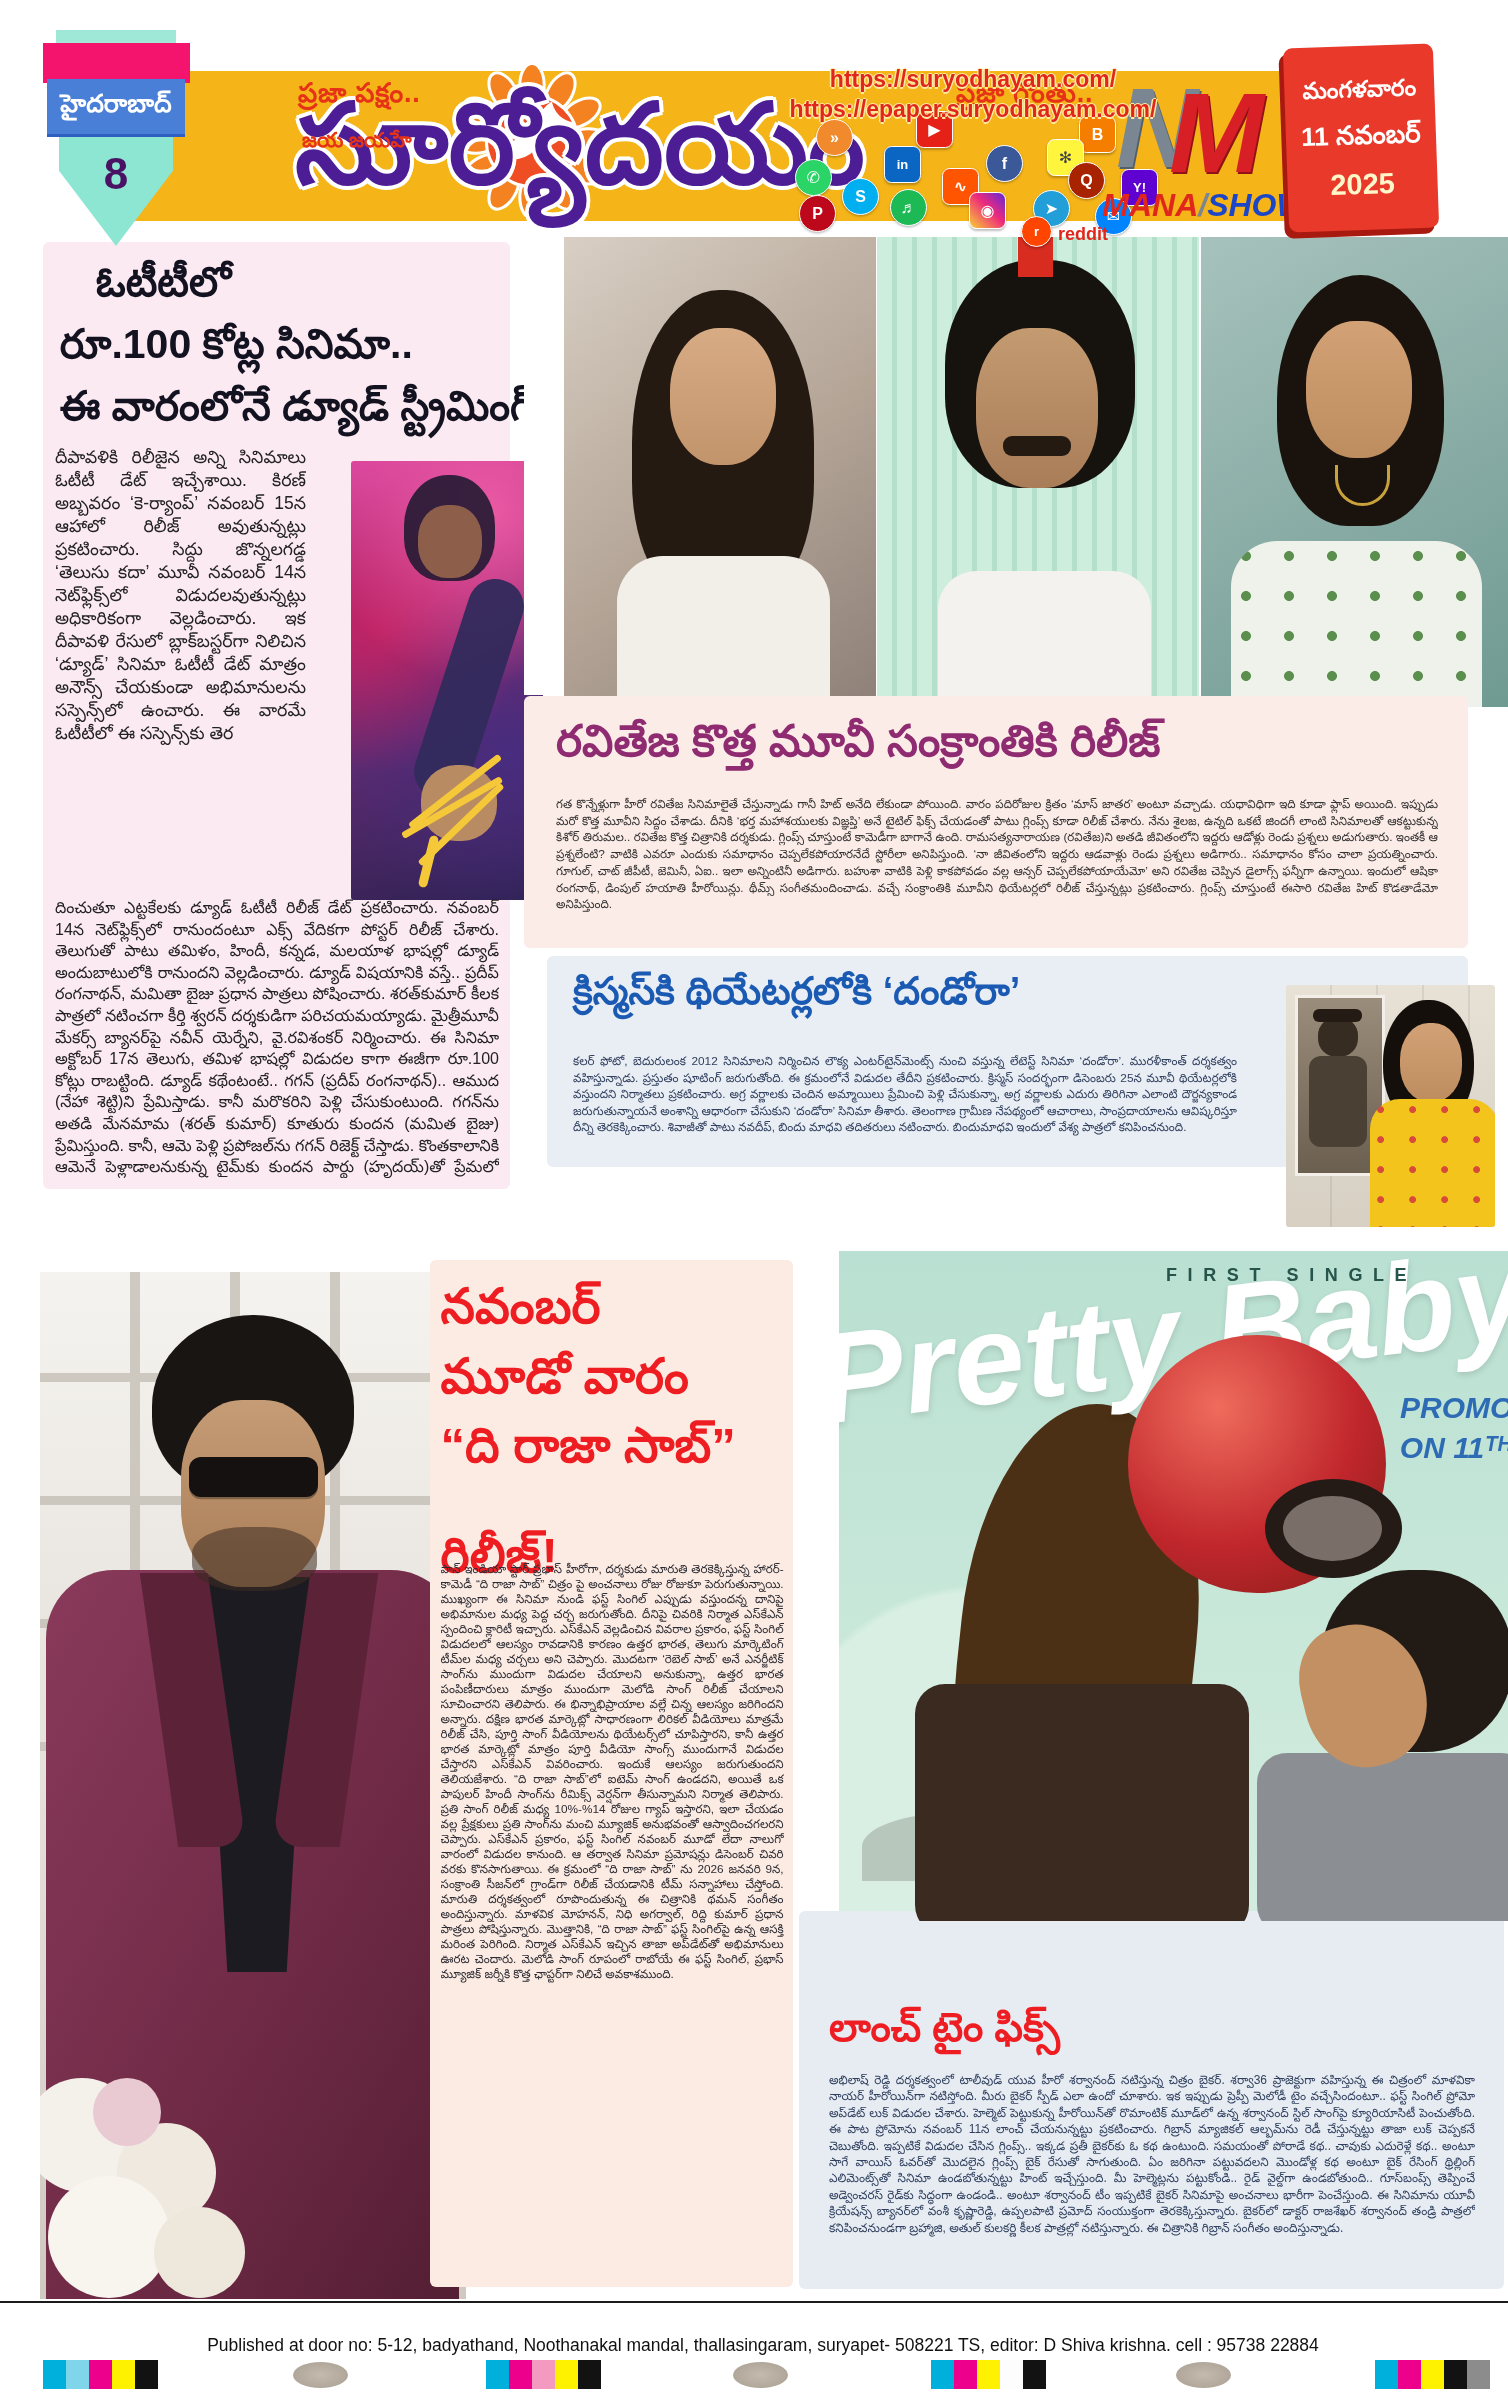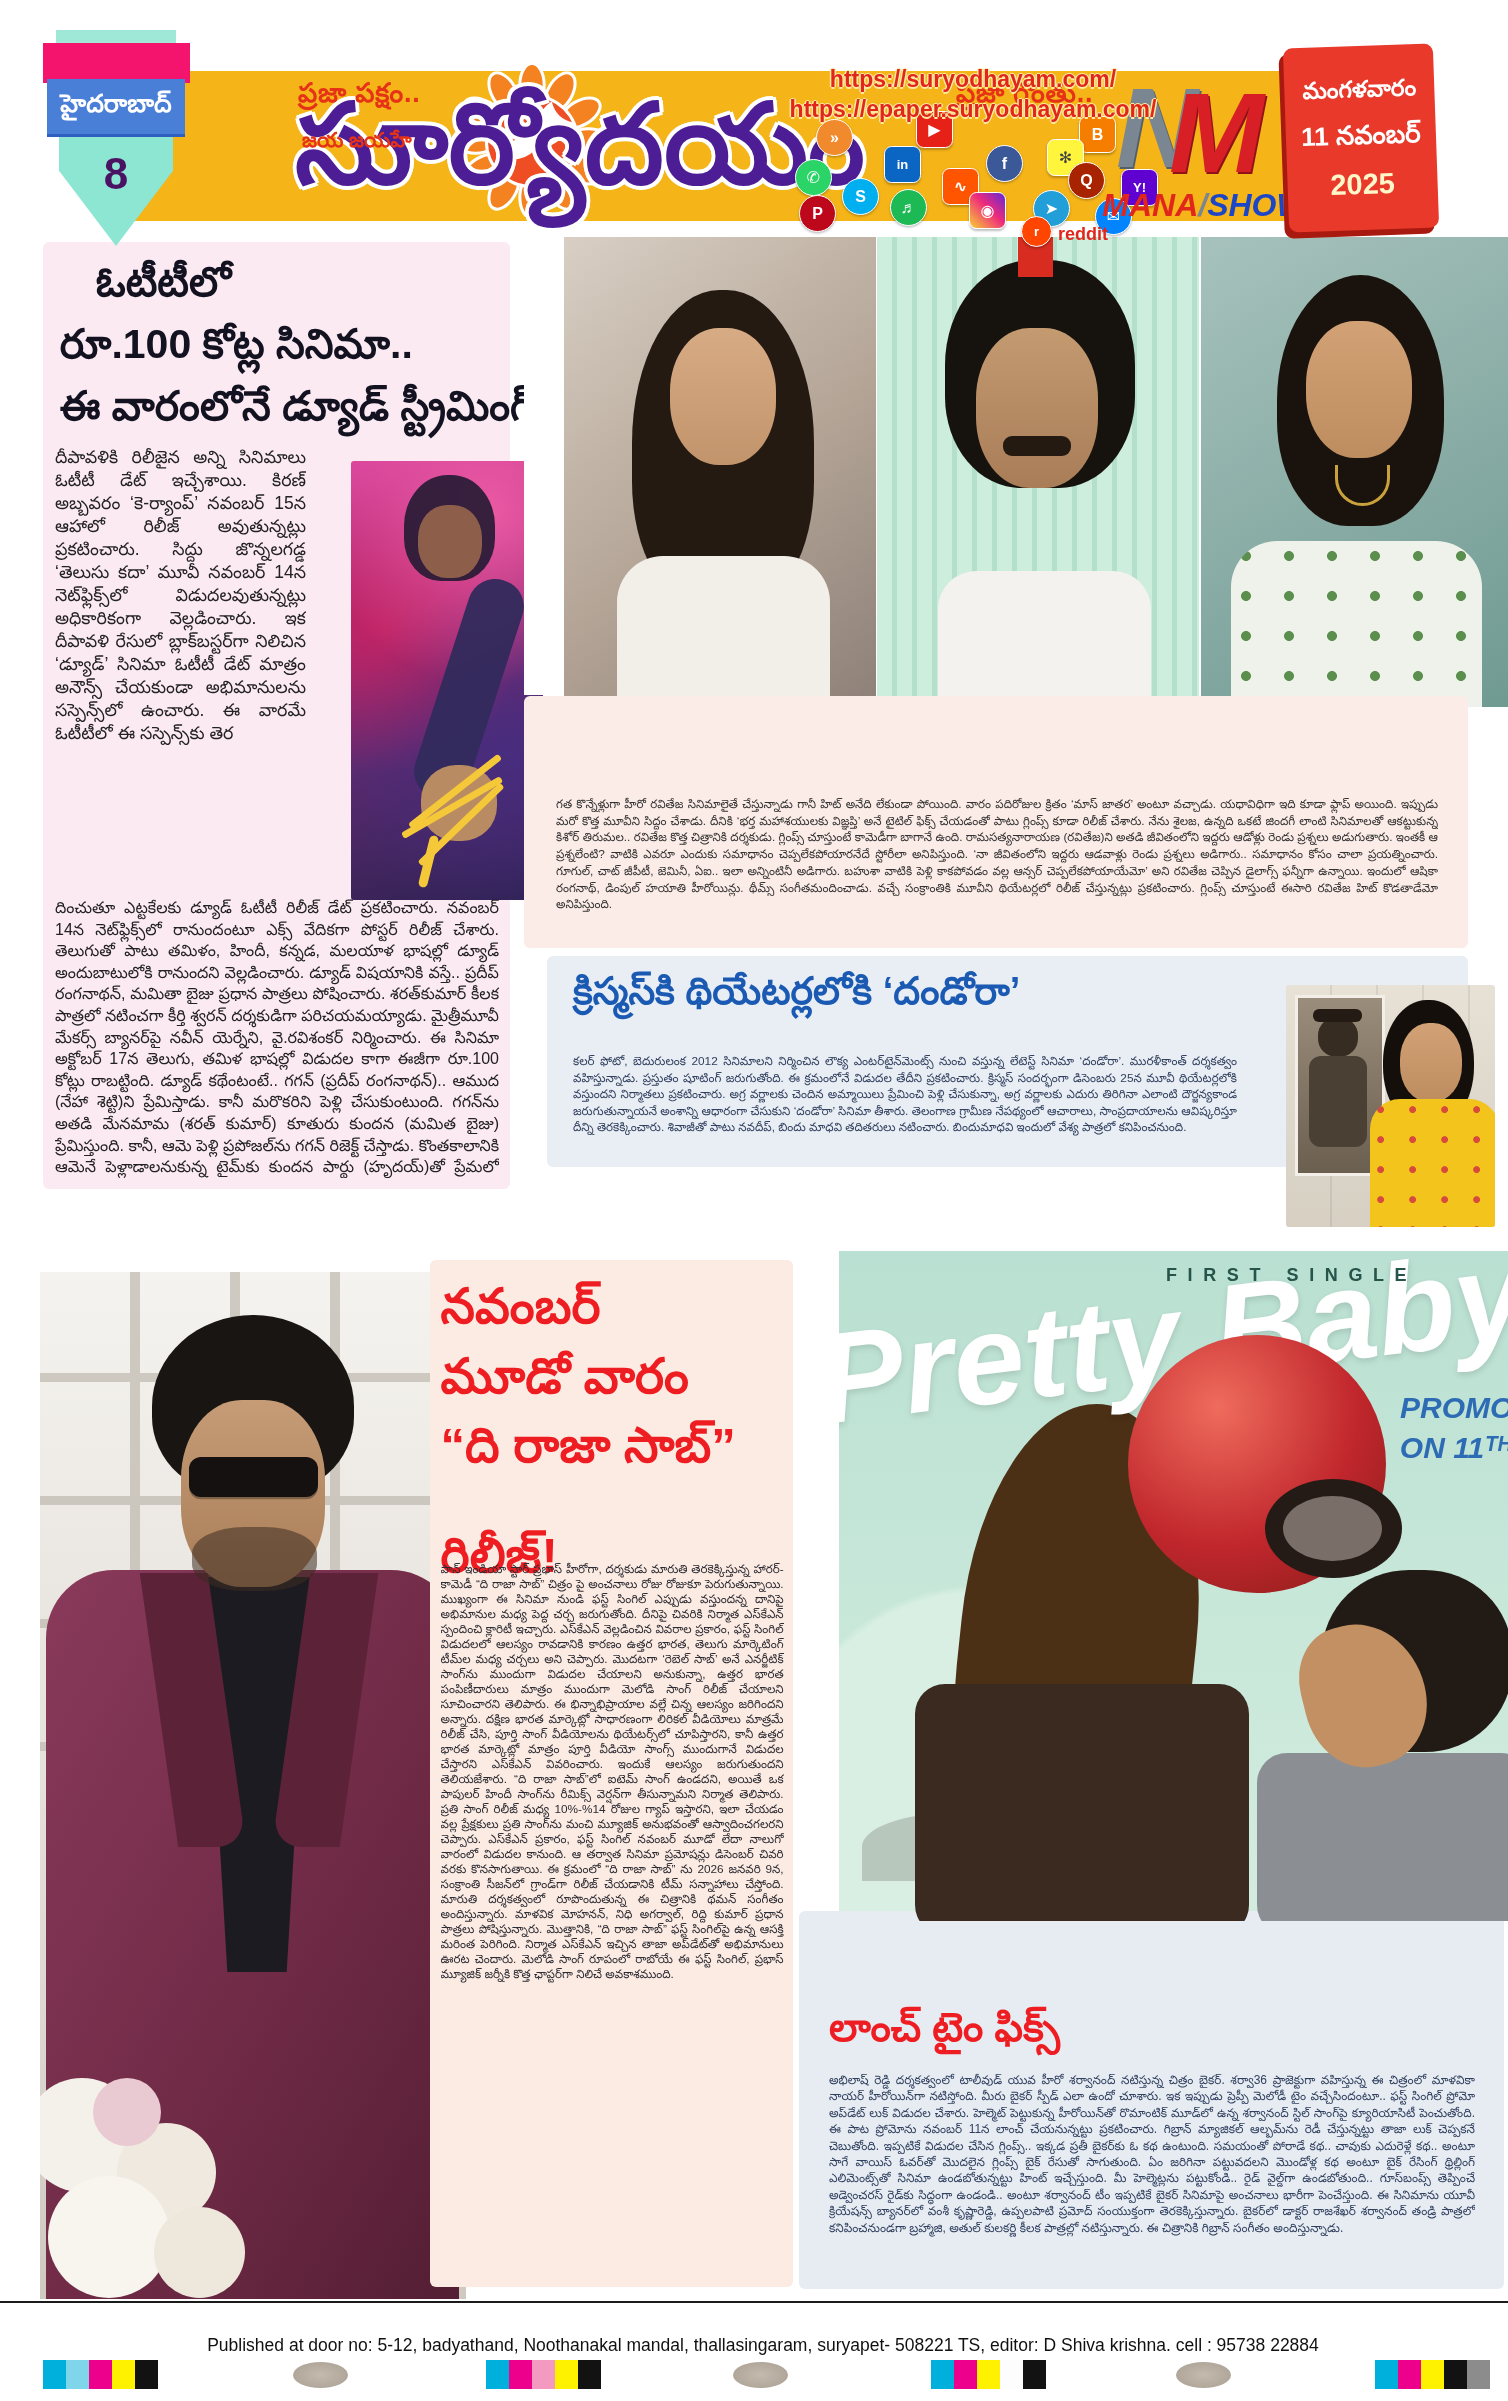--- a/index.html
+++ b/index.html
@@ -337,20 +337,21 @@
     </figure>
     <figure class="ph phC">
       <span class="hairC"></span>
         <span class="faceC"></span>
         <span class="neckC"></span>
         <span class="sariC"></span>
     </figure>
   </section>
 
   <section class="abs art a2">
+    <div class="hl">రవితేజ కొత్త మూవీ సంక్రాంతికి రిలీజ్</div>
     <div class="bd telugu-body">గత కొన్నేళ్లుగా హీరో రవితేజ సినిమాలైతే చేస్తున్నాడు గానీ హిట్ అనేది లేకుండా పోయింది. వారం పదిరోజుల క్రితం ‘మాస్ జాతర’ అంటూ వచ్చాడు. యధావిధిగా ఇది కూడా ఫ్లాప్ అయింది. ఇప్పుడు మరో కొత్త మూవీని సిద్దం చేశాడు. దీనికి ‘భర్త మహాశయులకు విజ్ఞప్తి’ అనే టైటిల్ ఫిక్స్ చేయడంతో పాటు గ్లింప్స్ కూడా రిలీజ్ చేశారు. నేను శైలజ, ఉన్నది ఒకటే జిందగీ లాంటి సినిమాలతో ఆకట్టుకున్న కిశోర్ తిరుమల.. రవితేజ కొత్త చిత్రానికి దర్శకుడు. గ్లింప్స్ చూస్తుంటే కామెడీగా బాగానే ఉంది. రామసత్యనారాయణ (రవితేజ)ని అతడి జీవితంలోని ఇద్దరు ఆడోళ్లు రెండు ప్రశ్నలు అడుగుతారు. ఇంతకీ ఆ ప్రశ్నలేంటి? వాటికి ఎవరూ ఎందుకు సమాధానం చెప్పలేకపోయారనేదే స్టోరీలా అనిపిస్తుంది. ‘నా జీవితంలోని ఇద్దరు ఆడవాళ్లు రెండు ప్రశ్నలు అడిగారు.. సమాధానం కోసం చాలా ప్రయత్నించారు. గూగుల్, చాట్ జీపీటీ, జెమినీ, ఏఐ.. ఇలా అన్నింటినీ అడిగారు. బహుశా వాటికి పెళ్లి కాకపోవడం వల్ల ఆన్సర్ చెప్పలేకపోయాయేమో’ అని రవితేజ చెప్పిన డైలాగ్స్ ఫన్నీగా ఉన్నాయి. ఇందులో ఆషికా రంగనాథ్, డింపుల్ హయాతి హీరోయిన్లు. థీమ్స్ సంగీతమందించాడు. వచ్చే సంక్రాంతికి మూవీని థియేటర్లలో రిలీజ్ చేస్తున్నట్లు ప్రకటించారు. గ్లింప్స్ చూస్తుంటే ఈసారి రవితేజ హిట్ కొడతాడేమో అనిపిస్తుంది.</div>
   </section>
 
   <section class="abs art a3">
     <div class="hl">క్రిస్మస్‌కి థియేటర్లలోకి ‘దండోరా’</div>
     <div class="bd telugu-body">కలర్ ఫోటో, బెదురులంక 2012 సినిమాలని నిర్మించిన లౌక్య ఎంటర్‌టైన్‌మెంట్స్ నుంచి వస్తున్న లేటెస్ట్ సినిమా ‘దండోరా’. మురళీకాంత్ దర్శకత్వం వహిస్తున్నాడు. ప్రస్తుతం షూటింగ్ జరుగుతోంది. ఈ క్రమంలోనే విడుదల తేదీని ప్రకటించారు. క్రిస్మస్ సందర్భంగా డిసెంబరు 25న మూవీ థియేటర్లలోకి వస్తుందని నిర్మాతలు ప్రకటించారు. అగ్ర వర్ణాలకు చెందిన అమ్మాయిలు ప్రేమించి పెళ్లి చేసుకున్నా, అగ్ర వర్ణాలకు ఎదురు తిరిగినా ఎలాంటి దౌర్జన్యకాండ జరుగుతున్నాయనే అంశాన్ని ఆధారంగా చేసుకుని ‘దండోరా’ సినిమా తీశారు. తెలంగాణ గ్రామీణ నేపథ్యంలో ఆచారాలు, సాంప్రదాయాలను ఆవిష్కరిస్తూ దీన్ని తెరకెక్కించారు. శివాజీతో పాటు నవదీప్, బిందు మాధవి తదితరులు నటించారు. బిందుమాధవి ఇందులో వేశ్య పాత్రలో కనిపించనుంది.</div>
     <figure class="a3photo">
       <span class="panel"></span>
       <span class="frame"></span>
         <span class="pman"></span>

